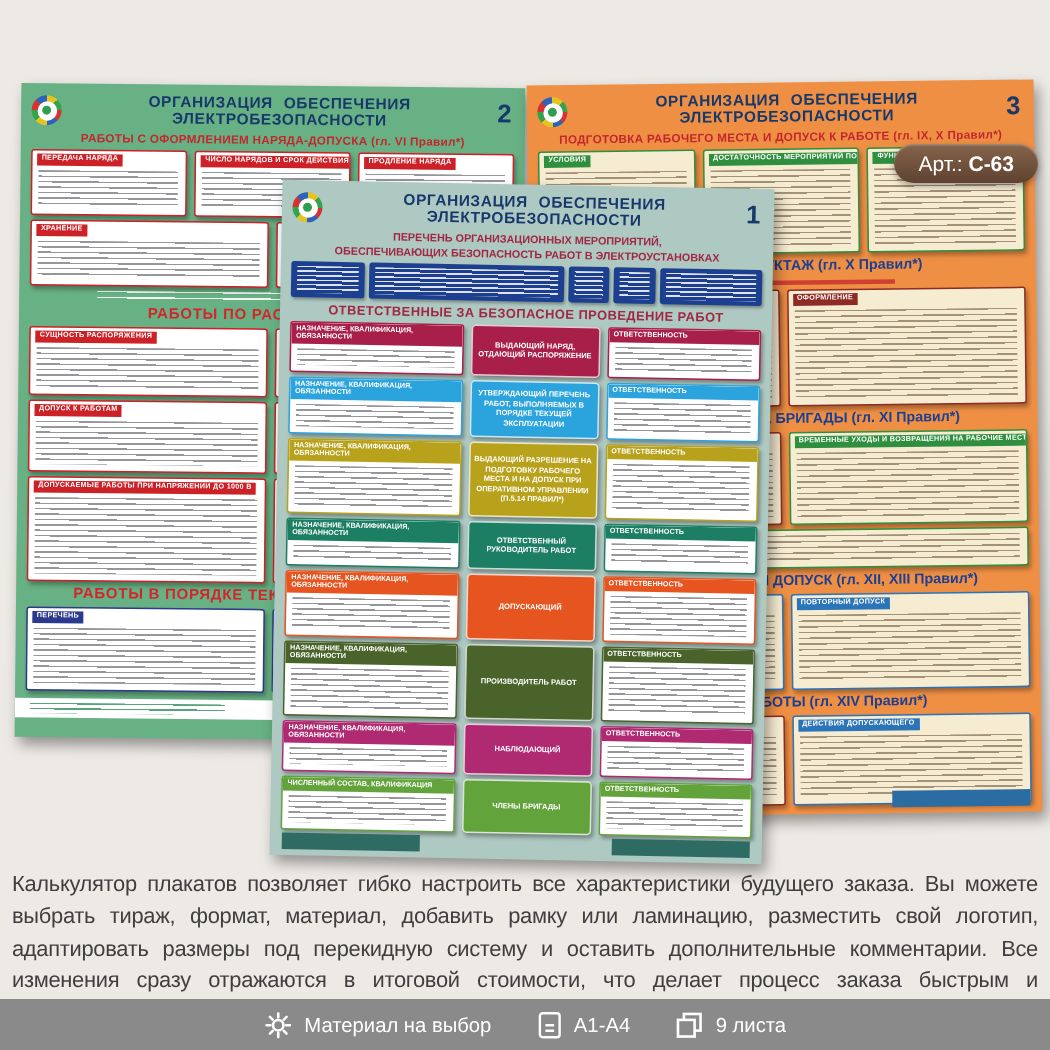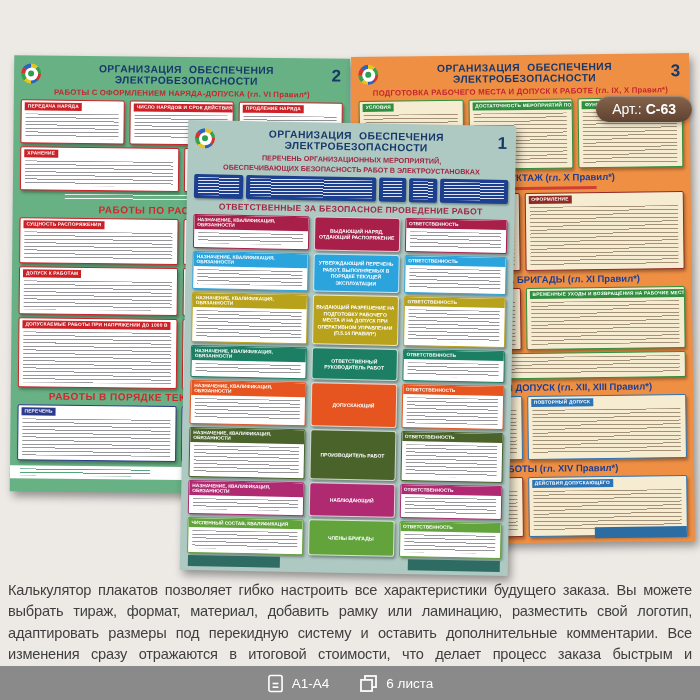--- a/index.html
+++ b/index.html
@@ -409,29 +409,36 @@
     <div class="badge">
       <span>Арт.:</span>
       <b>С-63</b>
     </div>
   </div>
 
   <p class="desc">Калькулятор плакатов позволяет гибко настроить все характеристики будущего заказа. Вы можете выбрать тираж, формат, материал, добавить рамку или ламинацию, разместить свой логотип, адаптировать размеры под перекидную систему и оставить дополнительные комментарии. Все изменения сразу отражаются в итоговой стоимости, что делает процесс заказа быстрым и прозрачным</p>
 
   <div class="bottombar">
     <div class="fitem">
+      <svg width="19" height="19" viewBox="0 0 24 24" fill="none" stroke="#ffffff" stroke-width="2.2" stroke-linecap="round">
+        <circle cx="12" cy="12" r="4.4"></circle>
+        <path d="M12 2.2v3.2M12 18.6v3.2M2.2 12h3.2M18.6 12h3.2M5 5l2.3 2.3M16.7 16.7L19 19M19 5l-2.3 2.3M7.3 16.7L5 19"></path>
+      </svg>
+      <span>Материал на выбор</span>
+    </div>
+    <div class="fitem">
       <svg width="17" height="19" viewBox="0 0 22 26" fill="none" stroke="#ffffff" stroke-width="2.2" stroke-linejoin="round">
         <rect x="2" y="2" width="18" height="22" rx="2.5"></rect>
         <line x1="7" y1="13" x2="15" y2="13"></line>
         <line x1="7" y1="18" x2="15" y2="18"></line>
       </svg>
       <span>А1-А4</span>
     </div>
     <div class="fitem">
       <svg width="19" height="19" viewBox="0 0 24 24">
         <rect x="7.5" y="2.5" width="14" height="14" fill="none" stroke="#ffffff" stroke-width="2.2"></rect>
         <rect x="2.5" y="7.5" width="14" height="14" fill="#8a8a8a" stroke="#ffffff" stroke-width="2.2"></rect>
       </svg>
-      <span>6 листа</span>
+      <span>9 листа</span>
     </div>
   </div>
 
 </div>
 
 </body></html>

